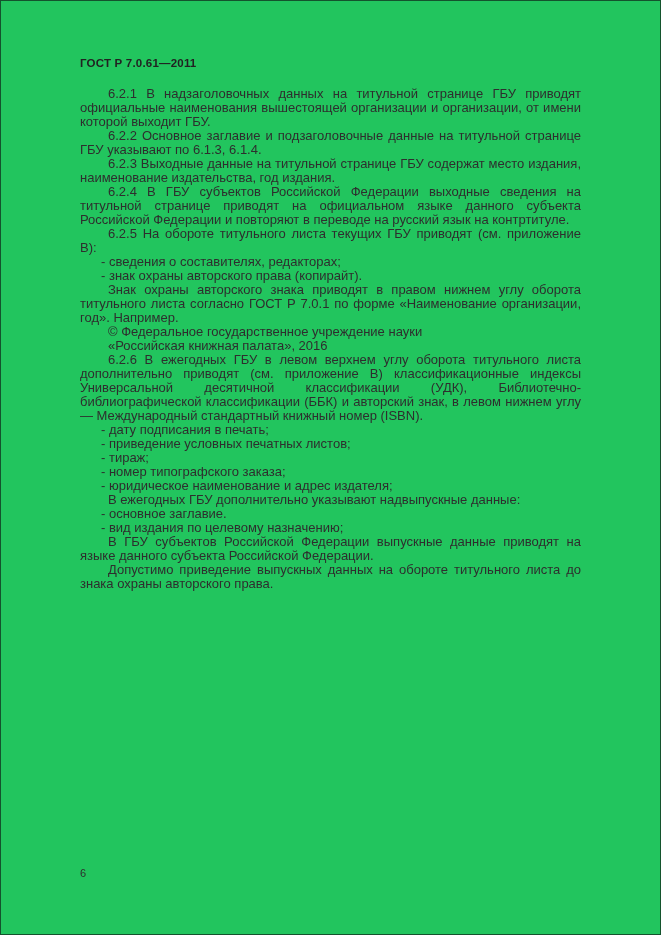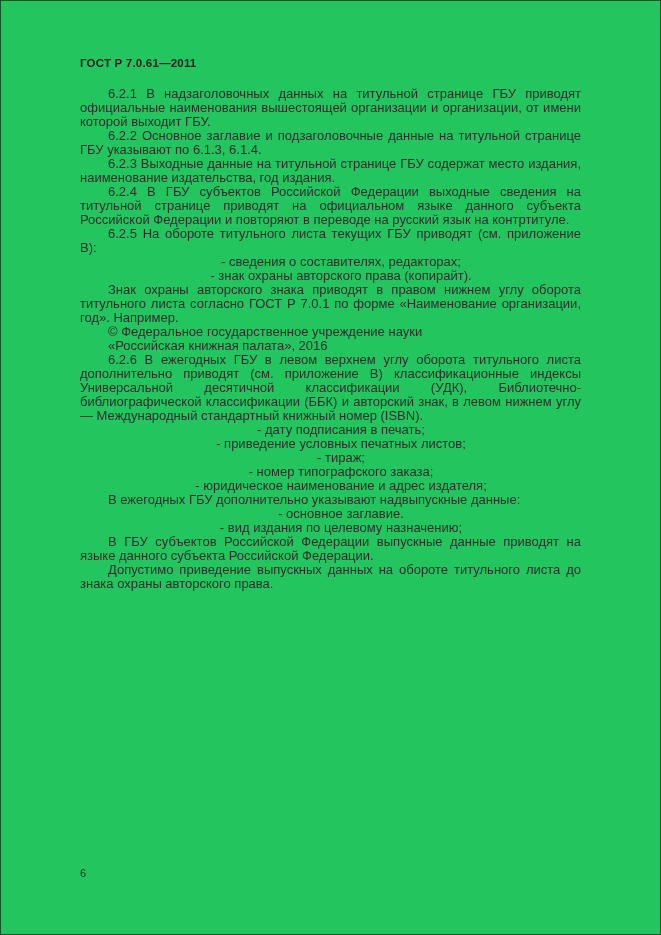--- a/index.html
+++ b/index.html
@@ -40,21 +40,21 @@
     font-size: 13px;
     line-height: 14px;
     color: #2e2e2e;
   }
   .para {
     text-align: justify;
     text-indent: 28px;
     margin: 0;
   }
   .list {
-    text-align: center;
+    text-align: left;
     padding-left: 21px;
     margin: 0;
   }
   .page-number {
     position: absolute;
     left: 79px;
     bottom: 55px;
     font-size: 11px;
     color: #2e2e2e;
   }

